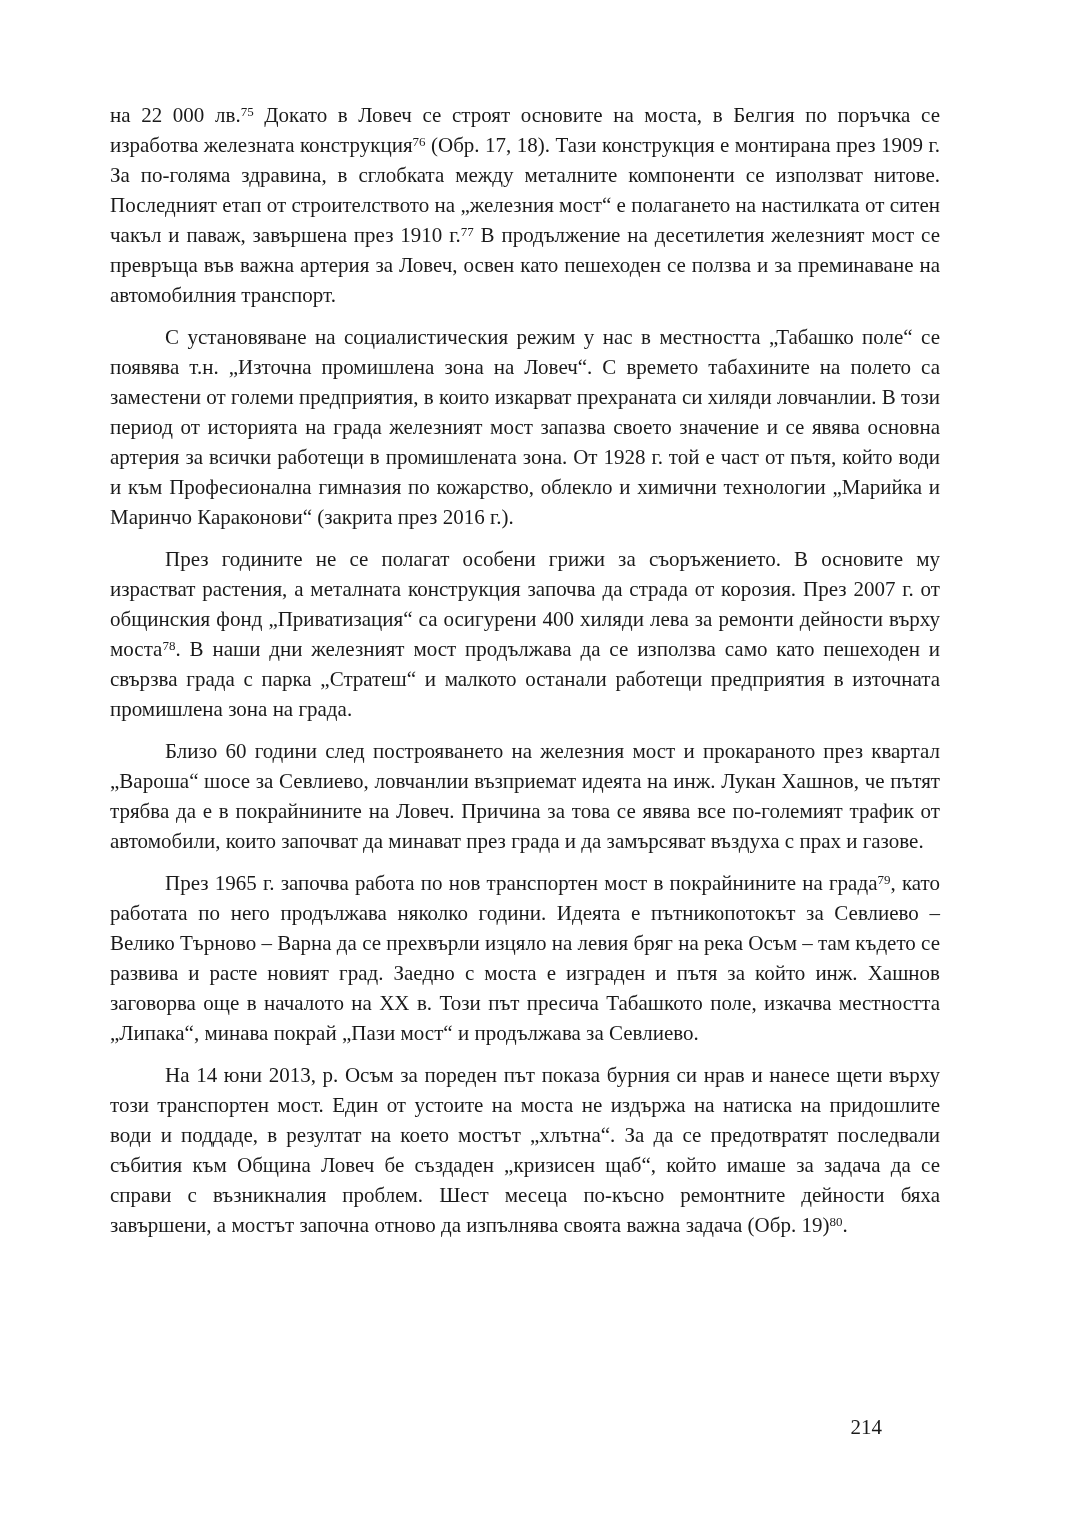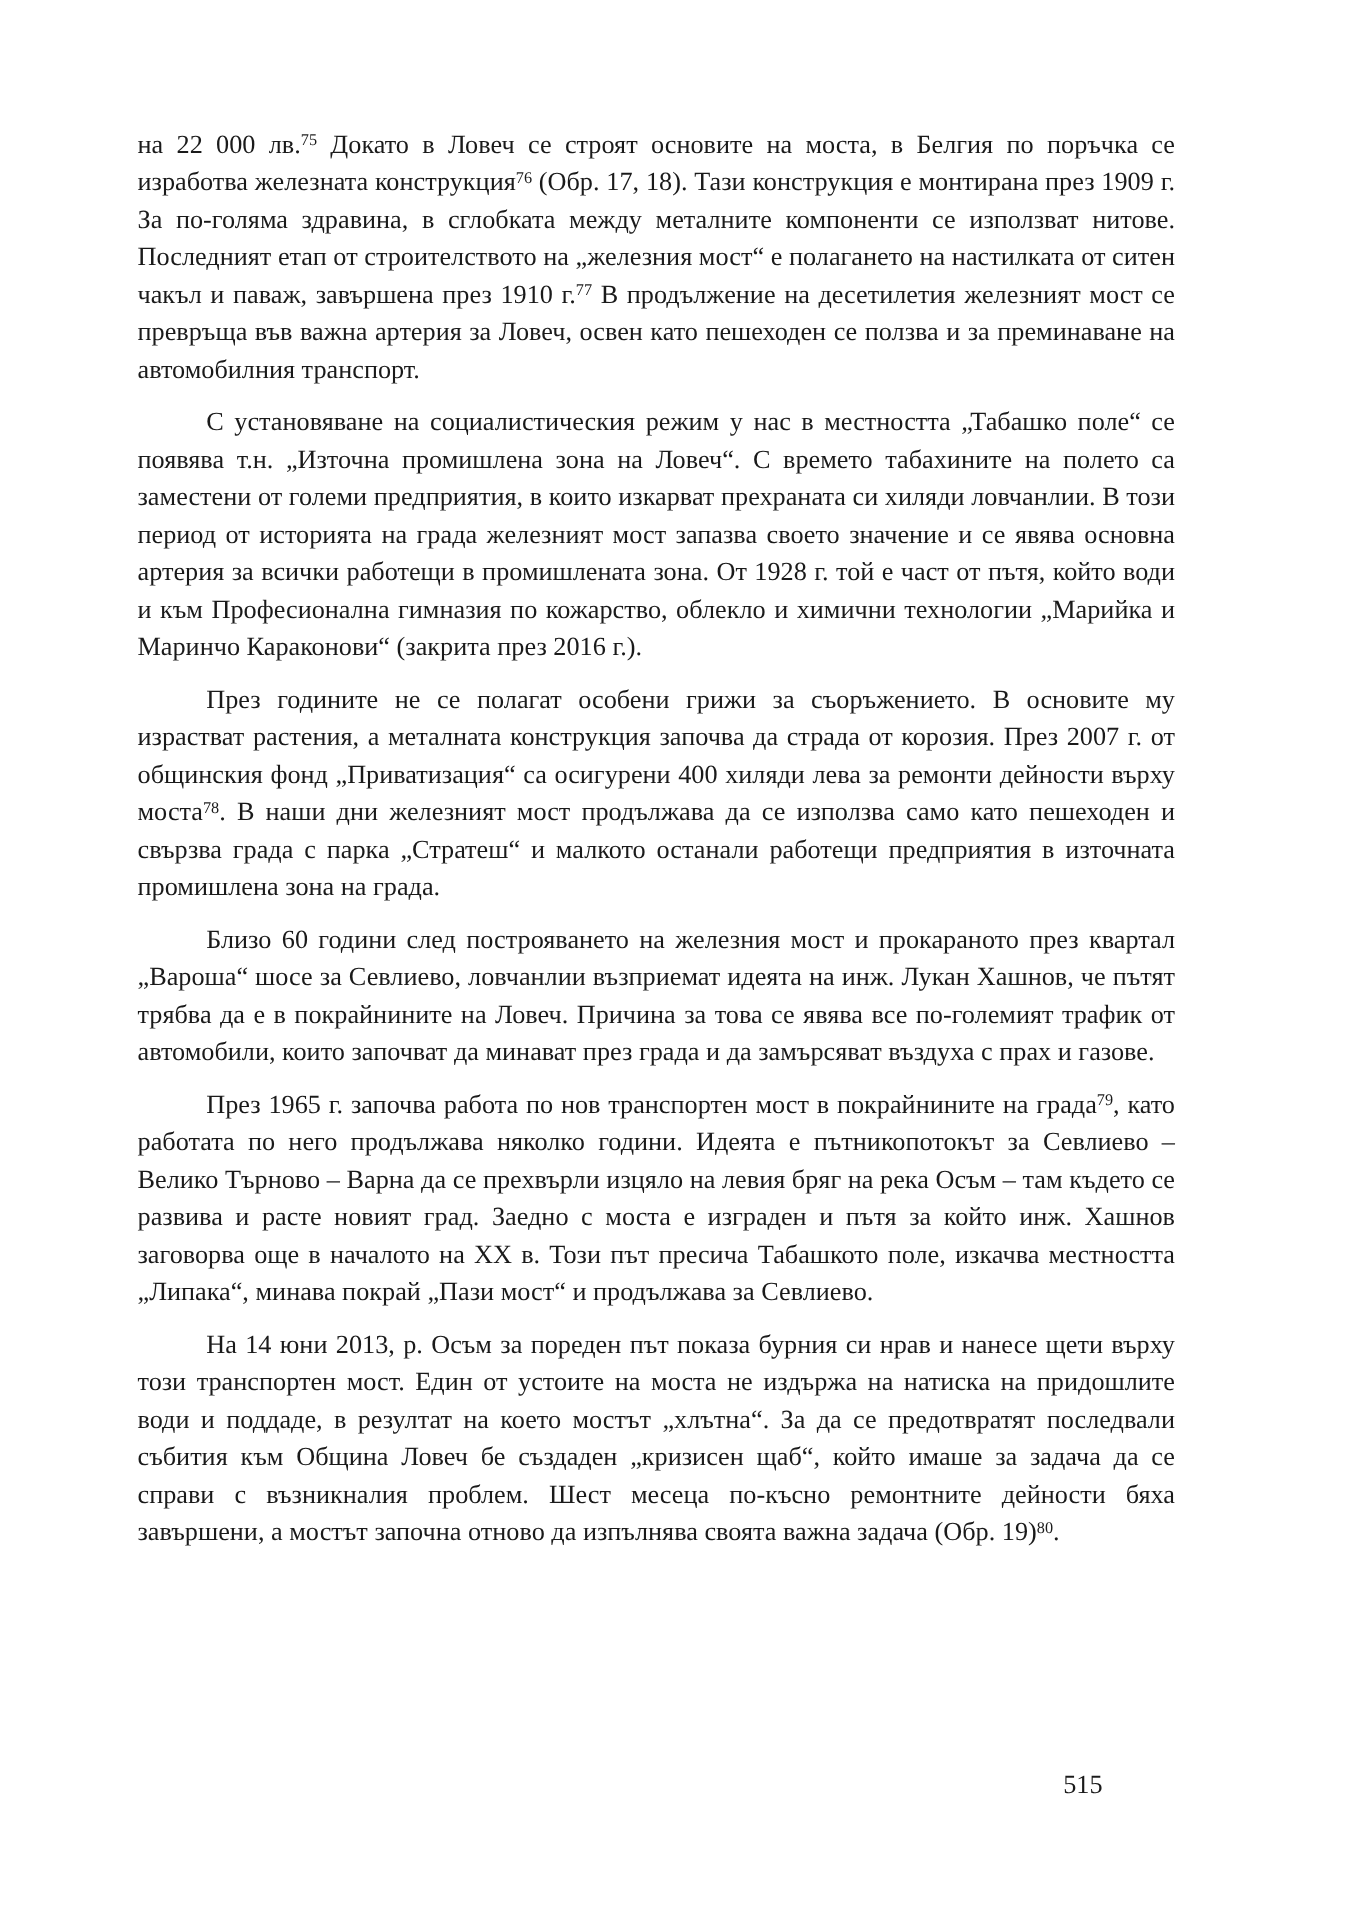--- a/index.html
+++ b/index.html
@@ -65,14 +65,14 @@
 
 <div class="page">
   <div class="text-block">
       <p class="para">на 22 000 лв.<sup class="fnref">75</sup> Докато в Ловеч се строят основите на моста, в Белгия по поръчка се изработва железната конструкция<sup class="fnref">76</sup> (Обр. 17, 18). Тази конструкция е монтирана през 1909 г. За по-голяма здравина, в сглобката между металните компоненти се използват нитове. Последният етап от строителството на „железния мост“ е полагането на настилката от ситен чакъл и паваж, завършена през 1910 г.<sup class="fnref">77</sup> В продължение на десетилетия железният мост се превръща във важна артерия за Ловеч, освен като пешеходен се ползва и за преминаване на автомобилния транспорт.</p>
       <p class="para indent">С установяване на социалистическия режим у нас в местността „Табашко поле“ се появява т.н. „Източна промишлена зона на Ловеч“. С времето табахините на полето са заместени от големи предприятия, в които изкарват прехраната си хиляди ловчанлии. В този период от историята на града железният мост запазва своето значение и се явява основна артерия за всички работещи в промишлената зона. От 1928 г. той е част от пътя, който води и към Професионална гимназия по кожарство, облекло и химични технологии „Марийка и Маринчо Караконови“ (закрита през 2016 г.).</p>
       <p class="para indent">През годините не се полагат особени грижи за съоръжението. В основите му израстват растения, а металната конструкция започва да страда от корозия. През 2007 г. от общинския фонд „Приватизация“ са осигурени 400 хиляди лева за ремонти дейности върху моста<sup class="fnref">78</sup>. В наши дни железният мост продължава да се използва само като пешеходен и свързва града с парка „Стратеш“ и малкото останали работещи предприятия в източната промишлена зона на града.</p>
       <p class="para indent">Близо 60 години след построяването на железния мост и прокараното през квартал „Вароша“ шосе за Севлиево, ловчанлии възприемат идеята на инж. Лукан Хашнов, че пътят трябва да е в покрайнините на Ловеч. Причина за това се явява все по-големият трафик от автомобили, които започват да минават през града и да замърсяват въздуха с прах и газове.</p>
       <p class="para indent">През 1965 г. започва работа по нов транспортен мост в покрайнините на града<sup class="fnref">79</sup>, като работата по него продължава няколко години. Идеята е пътникопотокът за Севлиево – Велико Търново – Варна да се прехвърли изцяло на левия бряг на река Осъм – там където се развива и расте новият град. Заедно с моста е изграден и пътя за който инж. Хашнов заговорва още в началото на ХХ в. Този път пресича Табашкото поле, изкачва местността „Липака“, минава покрай „Пази мост“ и продължава за Севлиево.</p>
       <p class="para indent">На 14 юни 2013, р. Осъм за пореден път показа бурния си нрав и нанесе щети върху този транспортен мост. Един от устоите на моста не издържа на натиска на придошлите води и поддаде, в резултат на което мостът „хлътна“. За да се предотвратят последвали събития към Община Ловеч бе създаден „кризисен щаб“, който имаше за задача да се справи с възникналия проблем. Шест месеца по-късно ремонтните дейности бяха завършени, а мостът започна отново да изпълнява своята важна задача (Обр. 19)<sup class="fnref">80</sup>.</p>
     </div>
-  <div class="page-number">515</div>
+  <div class="page-number">214</div>
 </div>
 
 </body></html>

